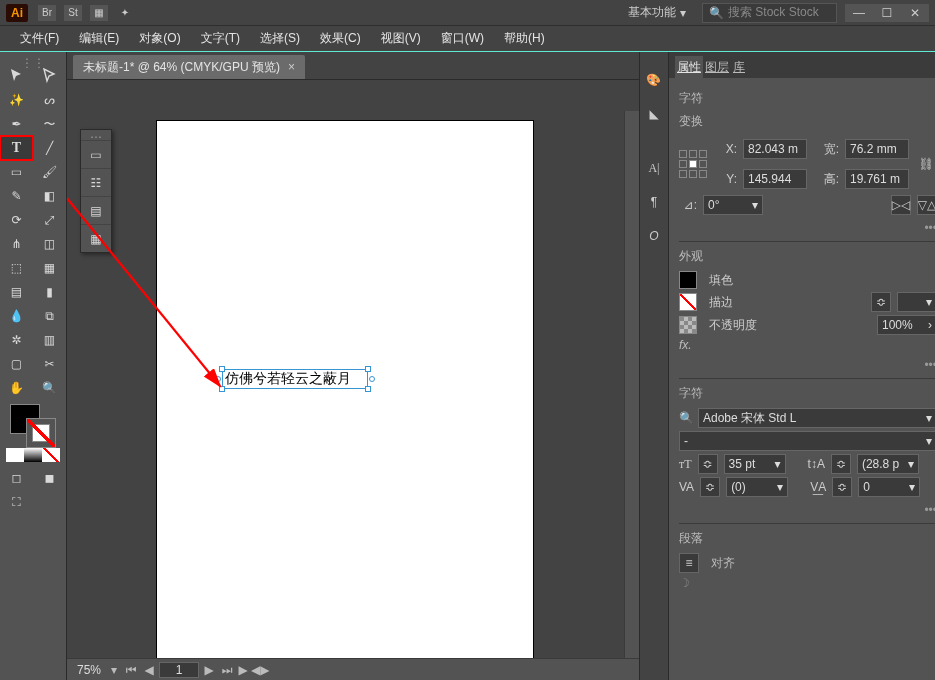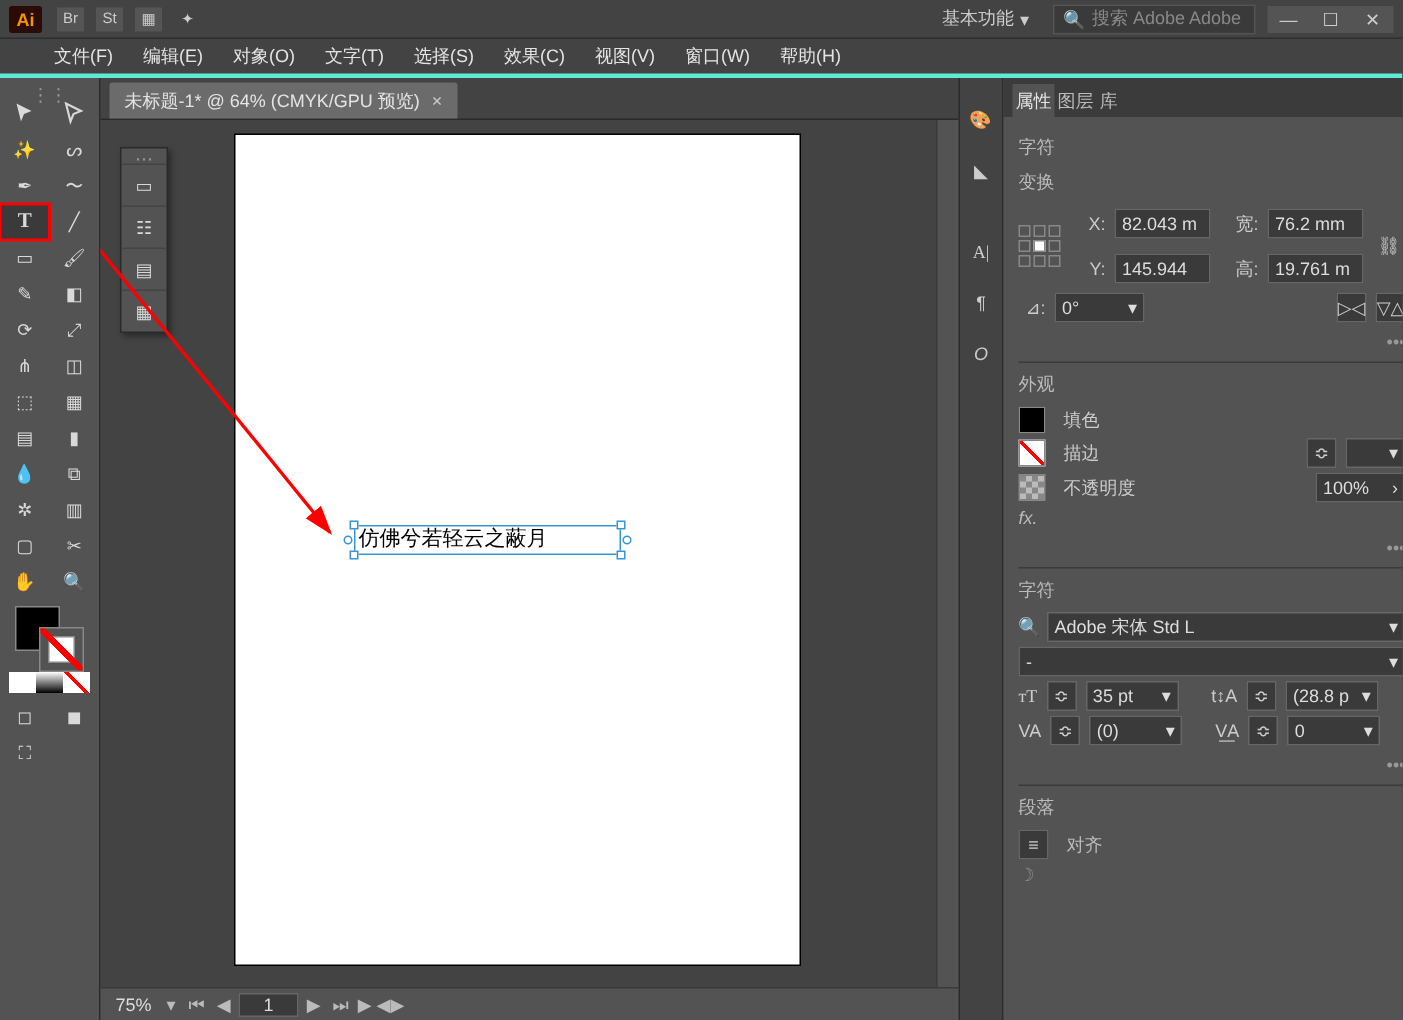--- a/index.html
+++ b/index.html
@@ -10,21 +10,21 @@
 .ai-icon { width: 22px; height: 18px; background: #2b0c04; color: #f79500; display: flex; align-items: center; justify-content: center; font-weight: bold; font-size: 12px; border-radius: 2px; }
 .titlebar-icons { display: flex; gap: 8px; margin-left: 10px; align-items: center; }
 .tb-icon { width: 18px; height: 16px; background: #555; display: inline-flex; align-items: center; justify-content: center; color: #ccc; font-size: 10px; }
 .titlebar-spacer { flex: 1; }
 .workspace-switch { color: #ccc; padding: 2px 10px; margin-right: 6px; display: flex; align-items: center; gap: 4px; }
 .search-box { background: #3a3a3a; border: 1px solid #555; height: 20px; width: 135px; display: flex; align-items: center; padding: 0 6px; color: #888; gap: 4px; }
 .win-btns { display: flex; margin-left: 8px; background:#545454; }
 .win-btn { width: 28px; height: 18px; display: flex; align-items: center; justify-content: center; color: #ccc; }
 
 
-.menubar { height: 26px; background: #434343; display: flex; align-items: center; padding: 0 26px; color: #e4e4e4; gap: 0; border-bottom: 3px solid #5eead4; }
+.menubar { height: 26px; background: #434343; display: flex; align-items: flex-end; padding: 0 10px; color: #e4e4e4; gap: 0; border-bottom: 1px solid #5eead4; }
 .menu-item { padding: 4px 10px; }
 
 
 .main { display: flex; height: calc(100% - 52px); }
 
 
 .tools-col { width: 34px; background: #535353; display: flex; flex-direction: column; border-right: 1px solid #2a2a2a; padding-top: 4px; position: relative; }
 .tools-gh { height: 8px; display:flex; justify-content:center; color:#999;}
 .tool-cell { width: 33px; height: 24px; display: flex; align-items: center; justify-content: center; color: #d9d9d9; position: relative; }
 .tool-row2 { display:flex; }
@@ -39,29 +39,29 @@
 .stroke-sw::after{ content:""; position:absolute; left:0; top:0; right:0; bottom:0; background:linear-gradient(45deg, transparent 45%, #f00 45%, #f00 55%, transparent 55%); }
 .stroke-sw::before{ content:""; position:absolute; left:5px; top:5px; right:5px; bottom:5px; background:#fff; border:1px solid #888;}
 .mini-swatches { display:flex; gap:0; margin-top:2px;}
 .mini-sw { width:18px;height:14px;}
 .mini-sw.a{ background:#fff;}
 .mini-sw.b{ background:linear-gradient(#fff,#000);}
 .mini-sw.c{ background:#fff; position:relative;}
 .mini-sw.c::after{content:"";position:absolute;inset:0;background:linear-gradient(45deg,transparent 45%,#f00 45%,#f00 55%,transparent 55%);}
 
 
-.doc-wrap { flex: 1; display: flex; flex-direction: column; background: #434343; }
+.doc-wrap { flex: 1; display: flex; flex-direction: column; background: #434343; gap: 31px; }
 .doc-tabs { height: 28px; background: #434343; display: flex; align-items: flex-end; padding-left: 6px; border-bottom:1px solid #2a2a2a;}
 .doc-tab { height: 24px; background: #6b6b6b; color: #e4e4e4; padding: 4px 10px; display:flex; align-items:center; gap:8px; border-top-left-radius:2px;border-top-right-radius:2px;}
 .doc-tab .close { color:#ccc;}
 .doc-canvas-wrap { flex:1; position: relative; background:#434343; overflow:hidden;}
 .artboard { position:absolute; left:90px; top:10px; width:376px; height:553px; background:#fff; box-shadow:0 0 0 1px #000;}
 
 
-.text-obj { position:absolute; left:169px; top:258px; width:178px;margin-top:12px; }
+.text-obj { position:absolute; left:155px; top:258px; width:146px; }
 .text-obj .bbox { border:1px solid #3895d3; padding:1px 2px; background:transparent; }
 .text-line { color:#000; font-family: SimSun, serif; font-size:14px; line-height:16px; white-space:nowrap;}
 .handle{ position:absolute; width:6px;height:6px;border:1px solid #3895d3;background:#fff;}
 .handle.tl{left:-3px;top:-3px;} .handle.tr{right:-3px;top:-3px;}
 .handle.bl{left:-3px;bottom:-3px;} .handle.br{right:-3px;bottom:-3px;}
 .handle.mr{right:-7px;top:50%;margin-top:-3px;border-radius:50%;}
 .handle.ml{left:-7px;top:50%;margin-top:-3px;border-radius:50%;}
 
 
 .red-arrow-svg { position:absolute; pointer-events:none; }
@@ -80,21 +80,21 @@
 .pager input{ width:40px; background:#3a3a3a; border:1px solid #666; color:#ddd; height:16px; text-align:center;}
 .status-mode { flex:1; text-align:center; color:#ddd; }
 .hscroll-row .arrow{ width:16px; text-align:center; color:#bbb;}
 
 
 .right-dock { width: 296px; display:flex; background:#434343; border-left:1px solid #2a2a2a;}
 .right-strip { width:36px; background:#434343; border-right:1px solid #2a2a2a; display:flex; flex-direction:column; align-items:center; padding-top:14px; gap:6px;}
 .strip-icon{ width:28px;height:28px; display:flex;align-items:center;justify-content:center;color:#ccc;}
 .right-panels { flex:1; display:flex; flex-direction:column; background:#535353; }
 .panel-tabs { height:26px; background:#3b3b3b; display:flex; align-items:flex-end; padding-left:6px;}
-.ptab { height:22px; padding:3px 2px; color:#bbb; }
+.ptab { height:22px; padding:3px 2px; color:#bbb;text-decoration:underline; }
 .ptab.active{ background:#535353;color:#e4e4e4;}
 .panel-body { flex:1; overflow:auto; padding:6px 10px; color:#ccc;}
 .section-title { color:#bbb; font-size:12px; margin:6px 0; display:flex; justify-content:space-between;}
 .section-title .menu-dots{color:#999;}
 .field-row { display:flex; align-items:center; gap:6px; margin:3px 0;}
 .field-label { width:18px; color:#ccc; text-align:right;}
 .num-input { background:#3a3a3a; border:1px solid #666; height:20px; color:#ddd; padding:0 4px; width:64px;}
 .mini-btn{ width:20px;height:20px;background:#3a3a3a;border:1px solid #666;color:#ccc;display:flex;align-items:center;justify-content:center;}
 .divider-h{ height:1px;background:#3a3a3a;margin:6px 0;}
 .sw-chip{ width:18px;height:18px; display:inline-block; margin-right:6px; vertical-align:middle;}
@@ -126,21 +126,21 @@
     <span class="tb-icon">▦</span>
     <span class="tb-icon" style="background:none;color:#ccc">✦</span>
   </div>
   <div class="titlebar-spacer"></div>
   <div class="workspace-switch">
     <span>基本功能</span>
     <span>▾</span>
   </div>
   <div class="search-box">
     <span>🔍</span>
-    <span>搜索 Adobe Adobe</span>
+    <span>搜索 Stock Stock</span>
   </div>
   <div class="win-btns">
     <div class="win-btn">—</div>
     <div class="win-btn">☐</div>
     <div class="win-btn">✕</div>
   </div>
 </div>
 
 <div class="menubar">
   <div class="menu-item">文件(F)</div>

